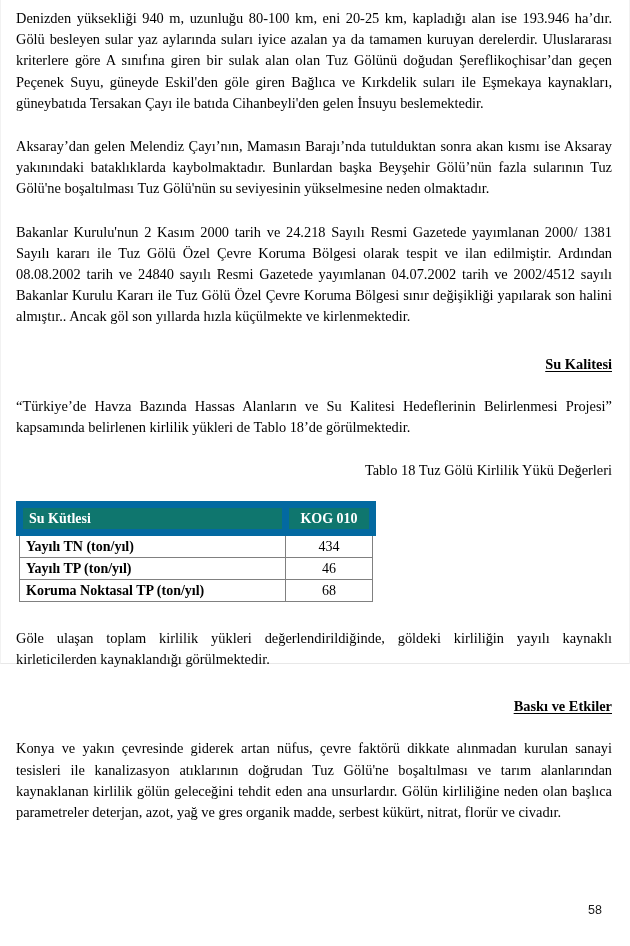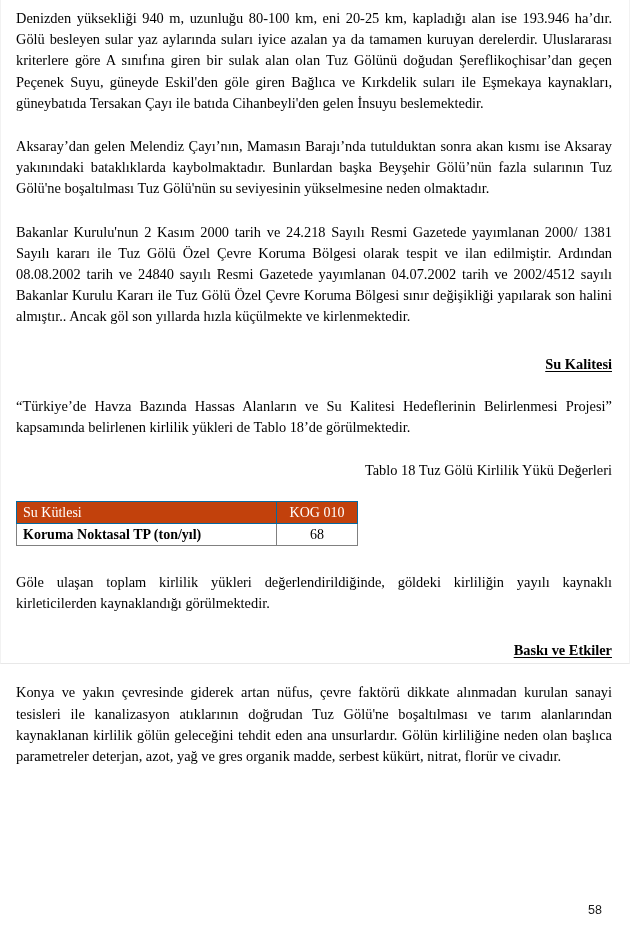--- a/index.html
+++ b/index.html
@@ -74,24 +74,24 @@
     table-layout: fixed;
   }
   table.data-table td, table.data-table th {
     border: 1px solid #808080;
     padding: 1px 0 2px 0;
     font-size: 14px;
     line-height: 17px;
     height: 18px;
   }
   table.data-table thead th {
-    background: #c2410c;
+    background: #0f766e;
     color: #ffffff;
-    font-weight: normal;
-    border: 1px solid #0369a1;
+    font-weight: bold;
+    border: 7px solid #0369a1;
   }
   table.data-table thead th.th-label {
     text-align: left;
     padding-left: 6px;
     width: 253px;
   }
   table.data-table thead th.th-value {
     text-align: center;
     width: 80px;
   }
@@ -150,20 +150,28 @@
 
     <table class="data-table">
       <thead>
         <tr>
           <th class="th-label">Su Kütlesi</th>
           <th class="th-value">KOG 010</th>
         </tr>
       </thead>
       <tbody>
         <tr>
+          <td class="cell-label">Yayılı TN (ton/yıl)</td>
+          <td class="cell-value">434</td>
+        </tr>
+        <tr>
+          <td class="cell-label">Yayılı TP (ton/yıl)</td>
+          <td class="cell-value">46</td>
+        </tr>
+        <tr>
           <td class="cell-label">Koruma Noktasal TP (ton/yıl)</td>
           <td class="cell-value">68</td>
         </tr>
       </tbody>
     </table>
 
     <div class="gap-lg"></div>
 
     <p class="para">Göle ulaşan toplam kirlilik yükleri değerlendirildiğinde, göldeki kirliliğin yayılı kaynaklı kirleticilerden kaynaklandığı görülmektedir.</p>
 

